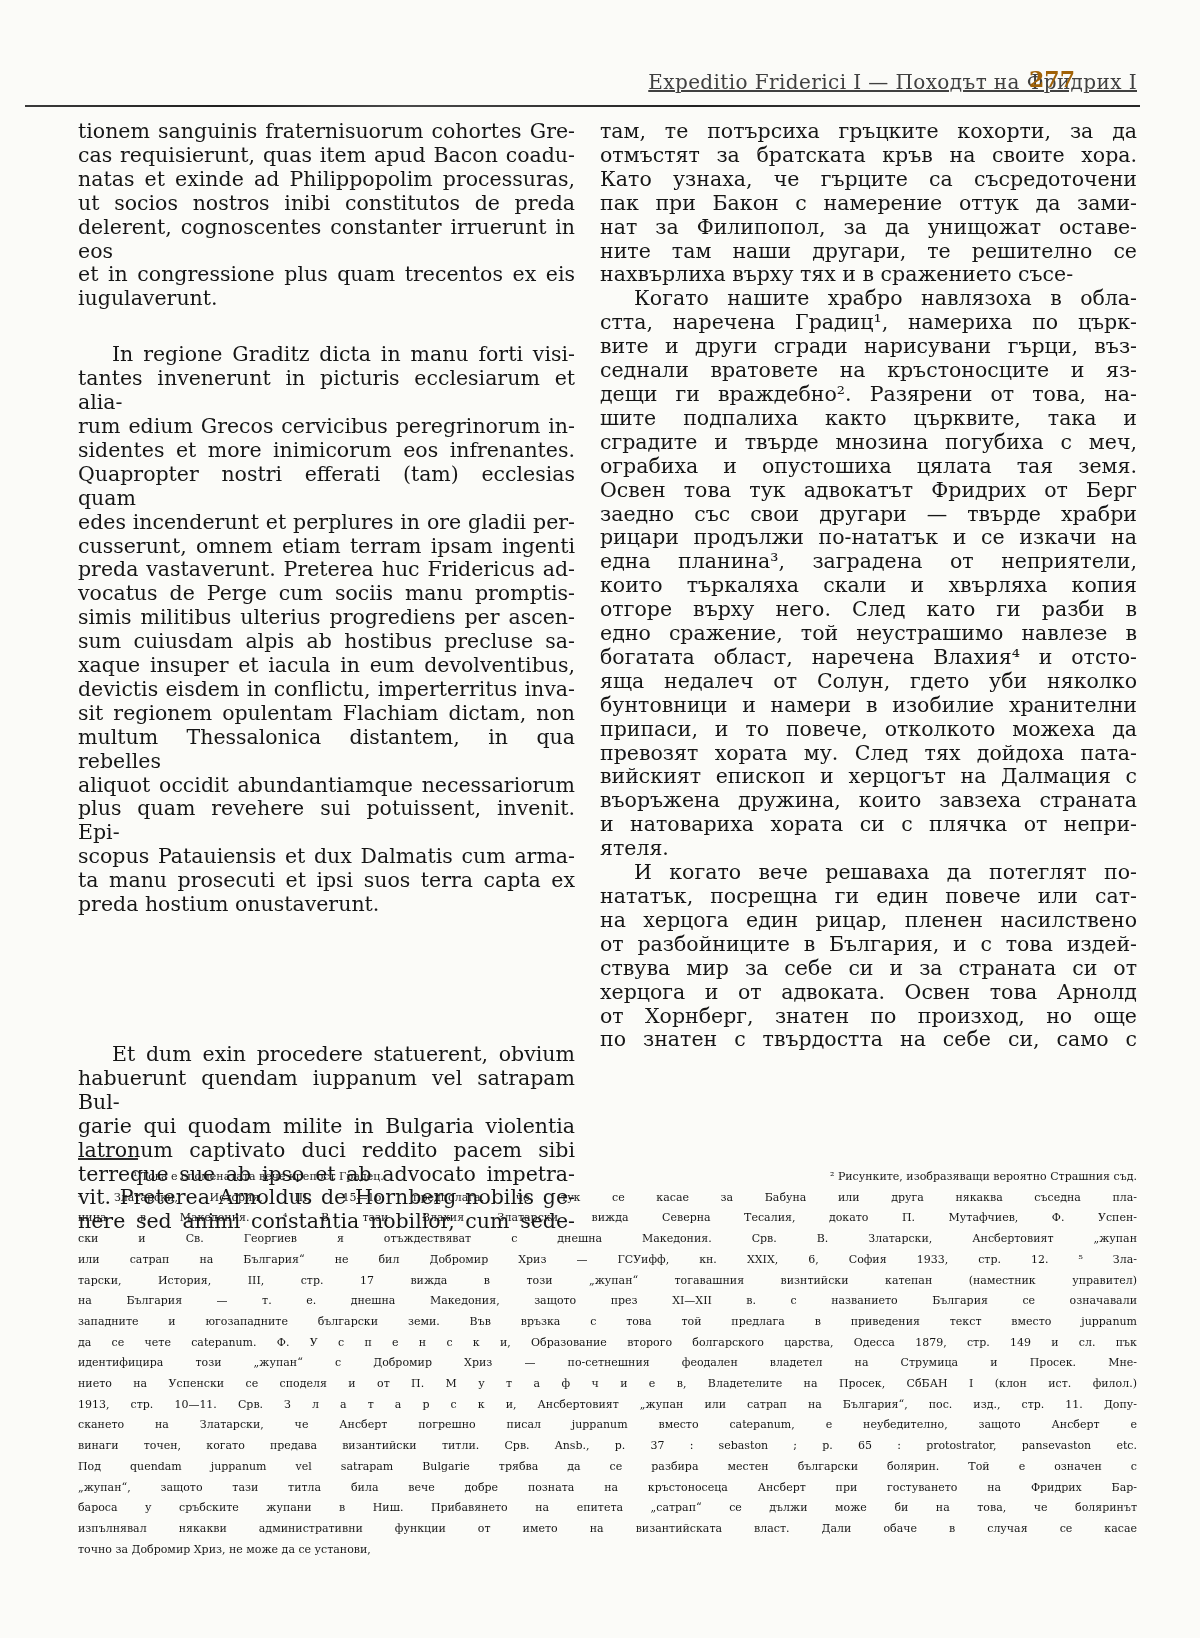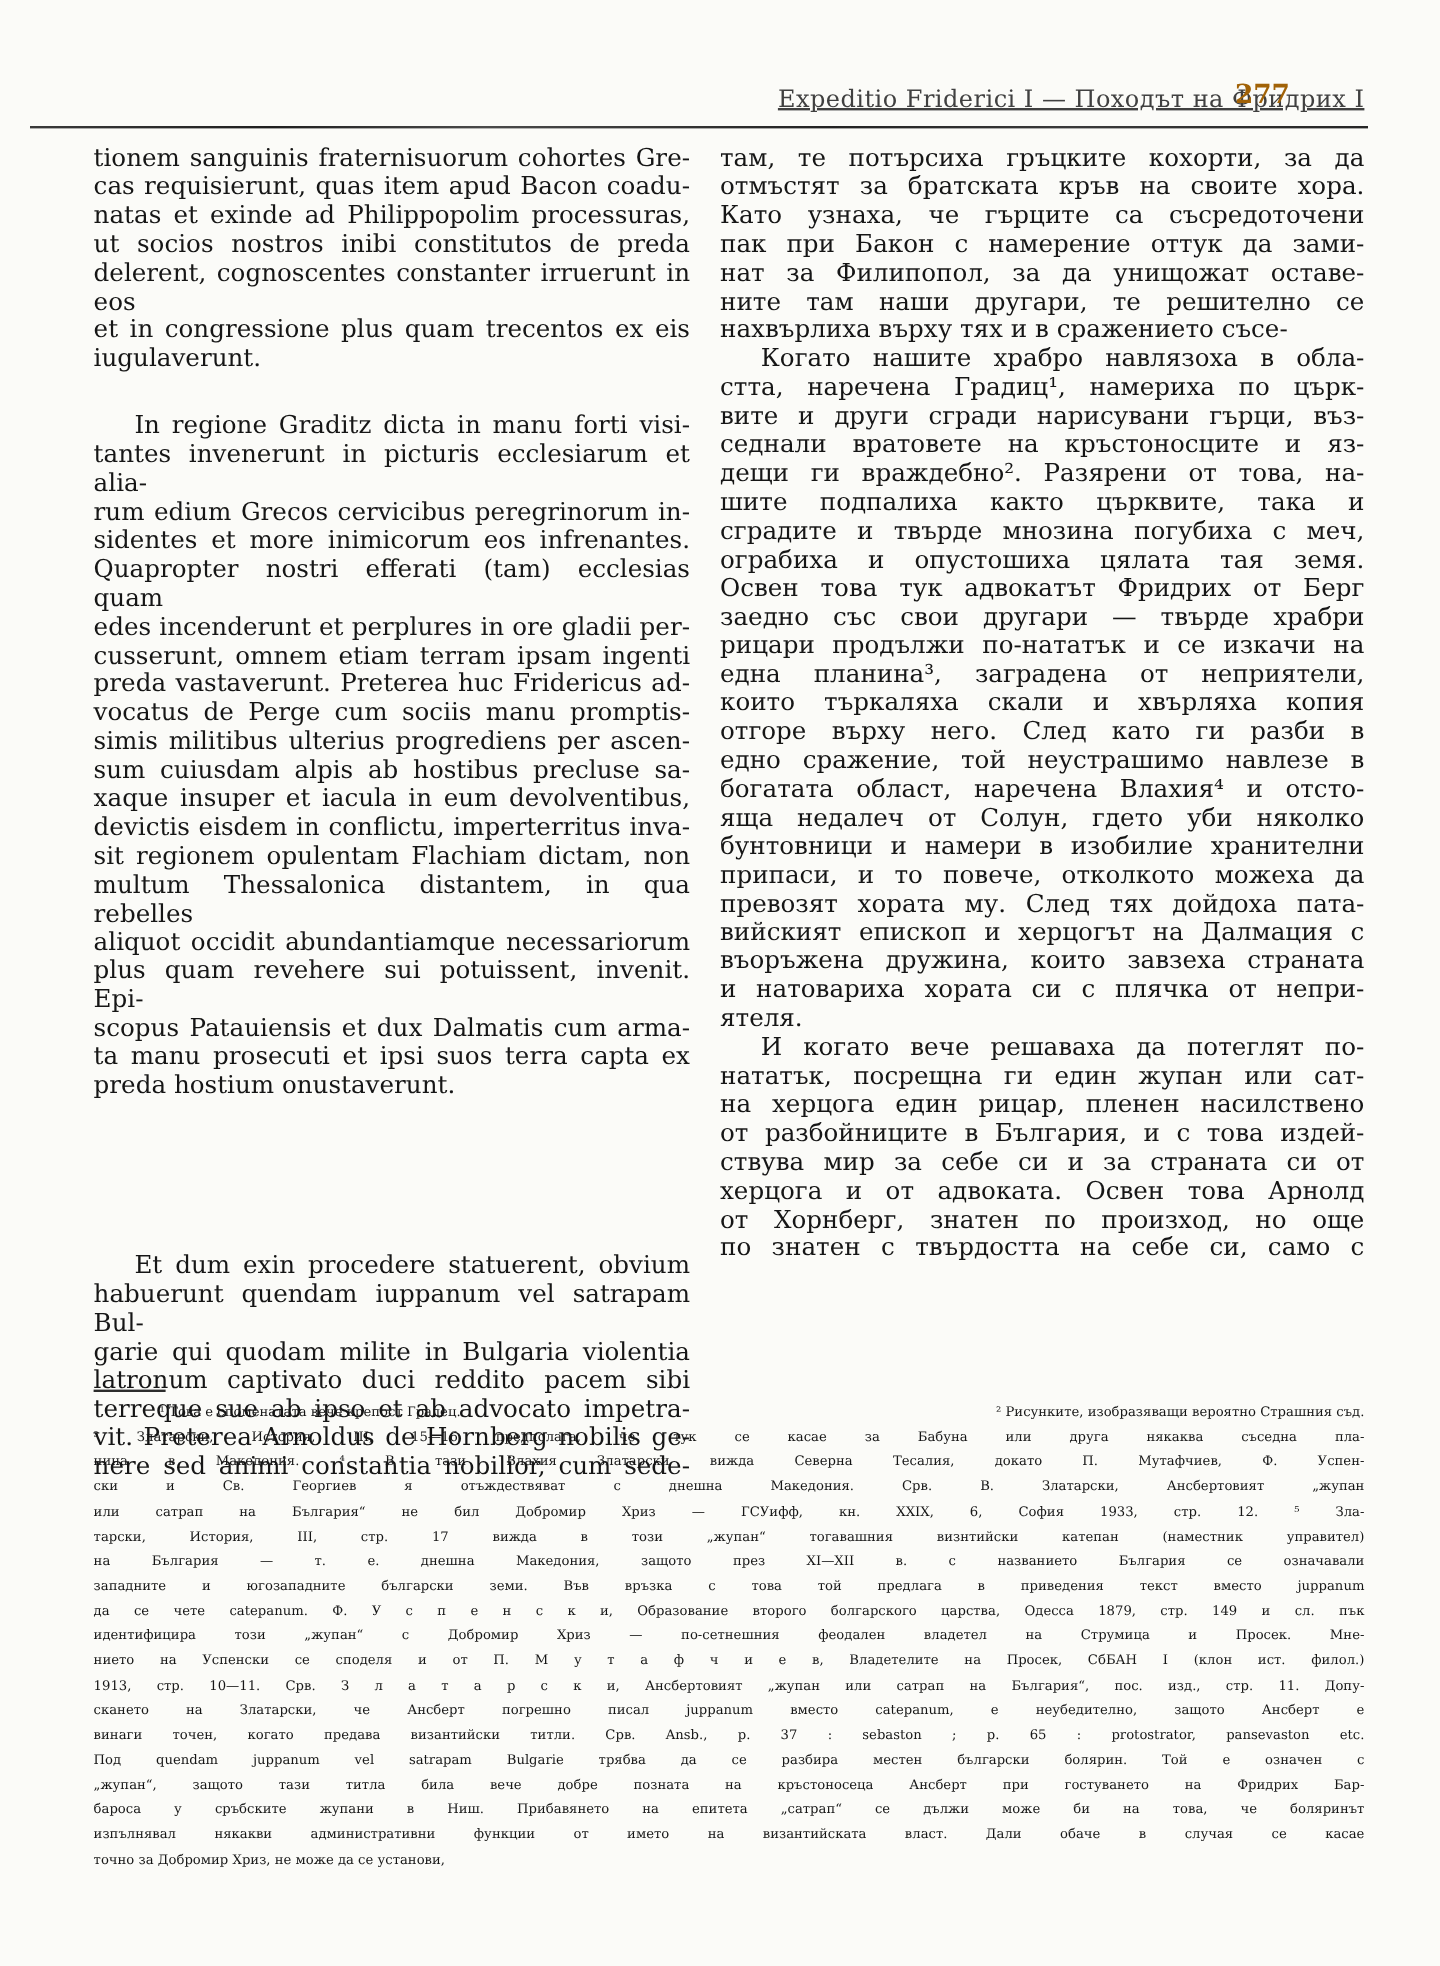--- a/index.html
+++ b/index.html
@@ -165,21 +165,21 @@
           <div class="line">бунтовници и намери в изобилие хранителни</div>
           <div class="line">припаси, и то повече, отколкото можеха да</div>
           <div class="line">превозят хората му. След тях дойдоха пата-</div>
           <div class="line">вийският епископ и херцогът на Далмация с</div>
           <div class="line">въоръжена дружина, които завзеха страната</div>
           <div class="line">и натовариха хората си с плячка от непри-</div>
           <div class="line">ятеля.</div>
         </div>
         <div class="para indent jlast">
           <div class="line">И когато вече решаваха да потеглят по-</div>
-          <div class="line">нататък, посрещна ги един жупан или сат-</div>
+          <div class="line">нататък, посрещна ги един повече или сат-</div>
           <div class="line">на херцога един рицар, пленен насилствено</div>
           <div class="line">от разбойниците в България, и с това издей-</div>
           <div class="line">ствува мир за себе си и за страната си от</div>
           <div class="line">херцога и от адвоката. Освен това Арнолд</div>
           <div class="line">от Хорнберг, знатен по произход, но още</div>
           <div class="line">по знатен с твърдостта на себе си, само с</div>
         </div>
       </section>
   </div>
 

